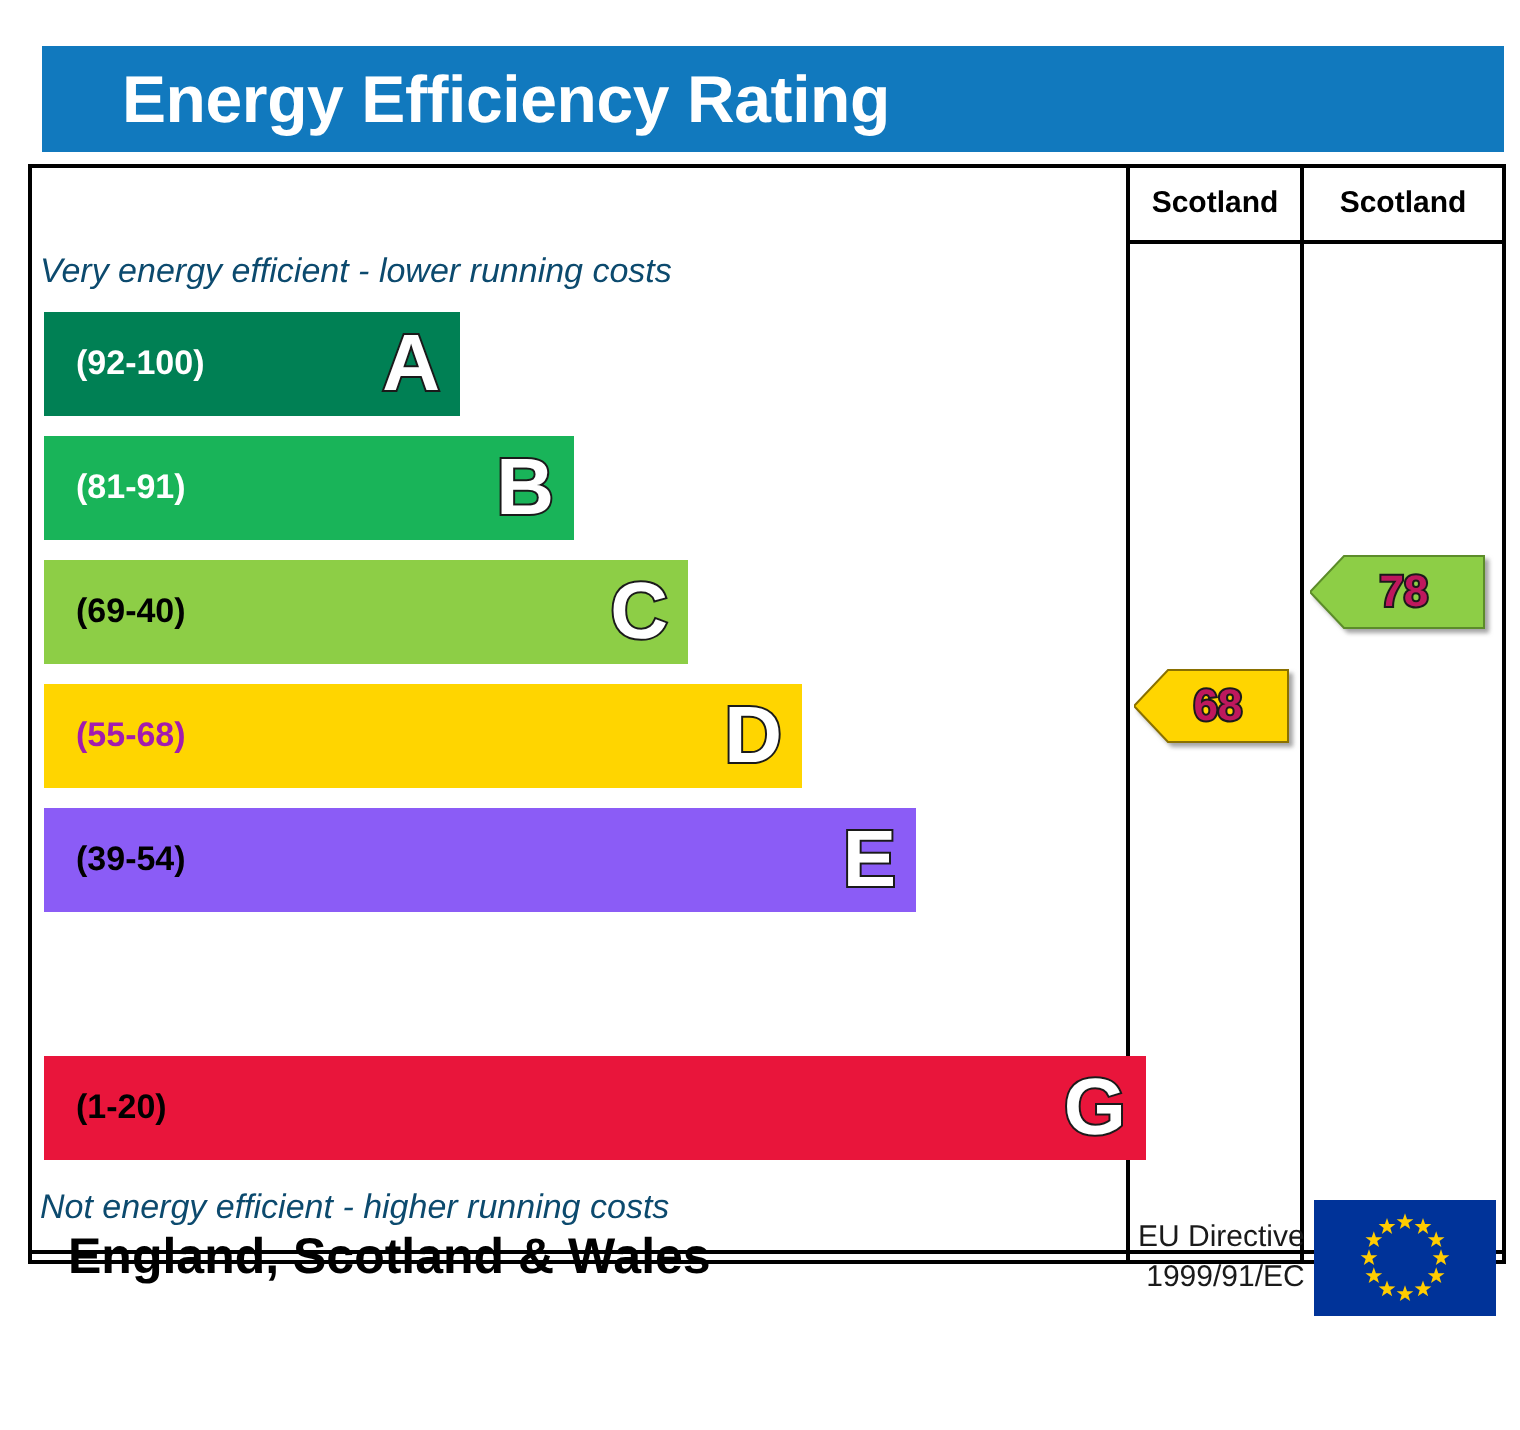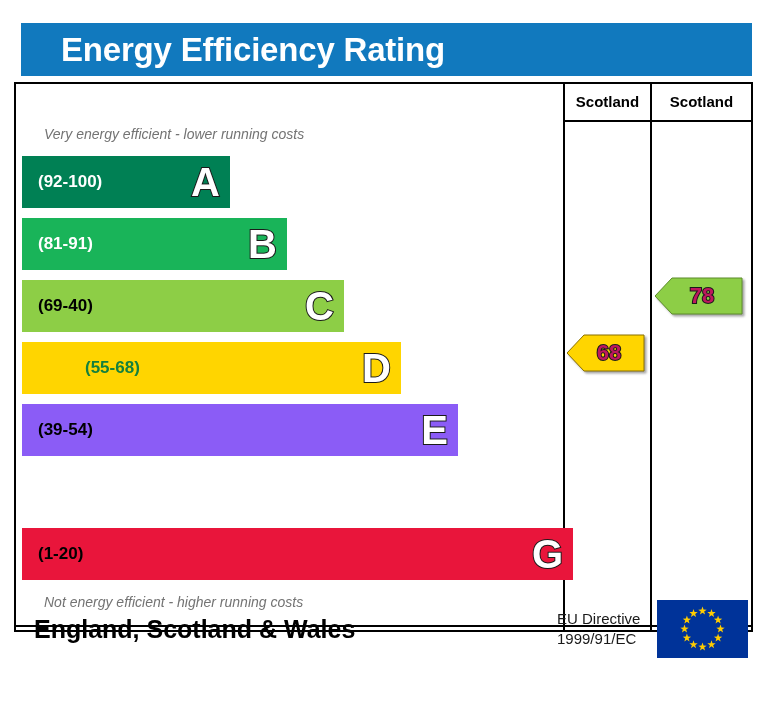--- a/index.html
+++ b/index.html
@@ -76,24 +76,24 @@
     font-size: 15px;
     font-weight: bold;
     color: #000000;
   }
   .col-head.current  { left: 549px; width: 85px; }
   .col-head.potential{ left: 636px; width: 99px; }
 
   
   .caption {
     position: absolute;
-    left: 28px;
+    left: 4px;
     font-style: italic;
-    font-size: 14px;
-    color: #737373;
+    font-size: 17px;
+    color: #0c4a6e;
     white-space: nowrap;
   }
   .caption.top    { top: 42px; }
   .caption.bottom { top: 510px; }
 
   
   .band-area-sep {
     position: absolute;
     left: 0;
     right: 0;
@@ -170,27 +170,27 @@
     left: 18px;
     top: 50%;
     transform: translateY(-50%);
     font-size: 25px;
     font-weight: bold;
     color: #000000;
     white-space: nowrap;
   }
   .directive {
     position: absolute;
-    left: 541px;
+    left: 553px;
     top: 50%;
     transform: translateY(-50%);
     font-size: 15px;
     color: #1a1a1a;
     line-height: 1.35;
-    text-align: left;
+    text-align: right;
   }
   .eu-flag {
     position: absolute;
     left: 641px;
     top: 50%;
     transform: translateY(-50%);
     width: 91px;
     height: 58px;
     background: #003399;
   }
@@ -230,21 +230,21 @@
         <span class="band-range" style="color: rgb(255, 255, 255);">(81-91)</span>
         <span class="band-letter">B</span>
       </div>
 
       <div class="band" style="top: 124px; width: 322px; background: rgb(141, 206, 70);">
         <span class="band-range" style="color: rgb(0, 0, 0);">(69-40)</span>
         <span class="band-letter">C</span>
       </div>
 
       <div class="band" style="top: 186px; width: 379px; background: rgb(255, 213, 0);">
-        <span class="band-range" style="color: #15803d; margin-left: 47px;">(55-68)</span>
+        <span class="band-range" style="color: #a21caf;">(55-68)</span>
         <span class="band-letter">D</span>
       </div>
 
       <div class="band" style="top: 248px; width: 436px; background: #8b5cf6;">
         <span class="band-range" style="color: rgb(0, 0, 0);">(39-54)</span>
         <span class="band-letter">E</span>
       </div>
 
 
       <div class="band" style="top: 372px; width: 551px; background: rgb(233, 21, 59);">

